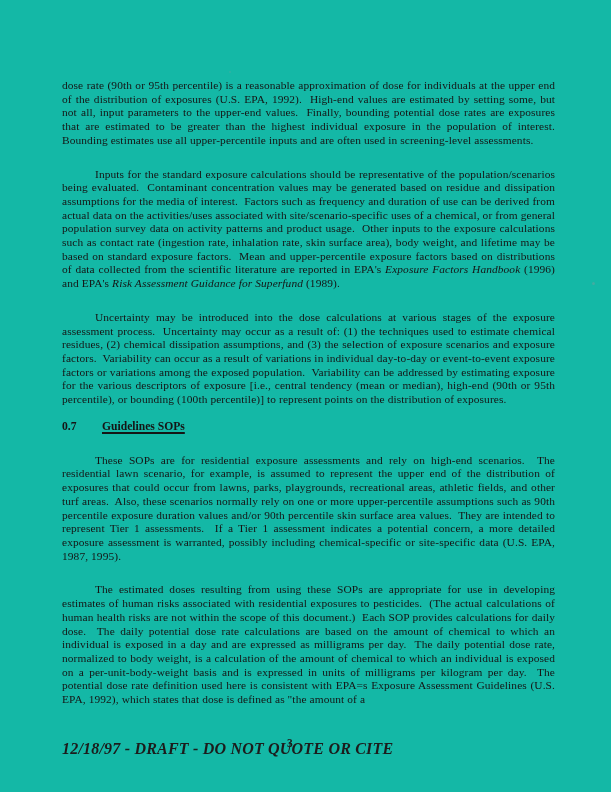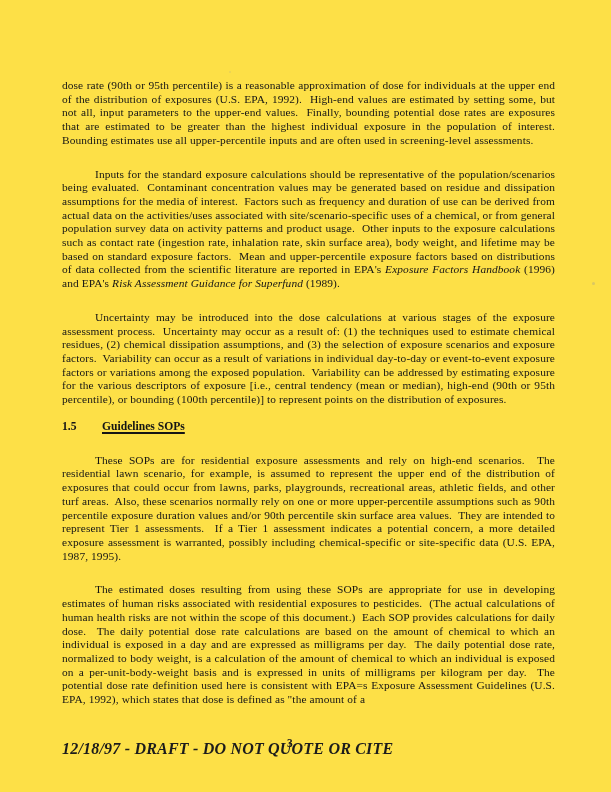--- a/index.html
+++ b/index.html
@@ -1,21 +1,21 @@
 <!DOCTYPE html>
 <html><head>
 <meta charset="utf-8">
 <style>
   * { margin: 0; padding: 0; box-sizing: border-box; }
   html, body { background: #e8e8e8; }
   .page {
     position: relative;
     width: 611px;
     height: 792px;
-    background: #fde047;
+    background: #14b8a6;
     overflow: hidden;
     font-family: "Liberation Serif", "DejaVu Serif", serif;
     color: #151515;
   }
   .content {
     position: absolute;
     left: 62px;
     top: 79px;
     width: 493px;
   }
@@ -77,21 +77,21 @@
 <div class="page">
   <div class="content">
 
     <p class="para"><span>dose rate (90th or 95th percentile) is a reasonable approximation of dose for individuals at the upper end of the distribution of exposures (U.S. EPA, 1992).  High-end values are estimated by setting some, but not all, input parameters to the upper-end values.  Finally, bounding potential dose rates are exposures that are estimated to be greater than the highest individual exposure in the population of interest.  Bounding estimates use all upper-percentile inputs and are often used in screening-level assessments.</span></p>
 
     <p class="para indent"><span>Inputs for the standard exposure calculations should be representative of the population/scenarios being evaluated.  Contaminant concentration values may be generated based on residue and dissipation assumptions for the media of interest.  Factors such as frequency and duration of use can be derived from actual data on the activities/uses associated with site/scenario-specific uses of a chemical, or from general population survey data on activity patterns and product usage.  Other inputs to the exposure calculations such as contact rate (ingestion rate, inhalation rate, skin surface area), body weight, and lifetime may be based on standard exposure factors.  Mean and upper-percentile exposure factors based on distributions of data collected from the scientific literature are reported in EPA's </span><span class="italic">Exposure Factors Handbook</span><span> (1996) and EPA's </span><span class="italic">Risk Assessment Guidance for Superfund</span><span> (1989).</span></p>
 
     <p class="para indent"><span>Uncertainty may be introduced into the dose calculations at various stages of the exposure assessment process.  Uncertainty may occur as a result of: (1) the techniques used to estimate chemical residues, (2) chemical dissipation assumptions, and (3) the selection of exposure scenarios and exposure factors.  Variability can occur as a result of variations in individual day-to-day or event-to-event exposure factors or variations among the exposed population.  Variability can be addressed by estimating exposure for the various descriptors of exposure [i.e., central tendency (mean or median), high-end (90th or 95th percentile), or bounding (100th percentile)] to represent points on the distribution of exposures.</span></p>
 
     <div class="heading">
-      <span class="hnum">1.5</span><span class="htitle">Guidelines SOPs</span>
+      <span class="hnum">0.7</span><span class="htitle">Guidelines SOPs</span>
     </div>
 
     <p class="para indent"><span>These SOPs are for residential exposure assessments and rely on high-end scenarios.  The residential lawn scenario, for example, is assumed to represent the upper end of the distribution of exposures that could occur from lawns, parks, playgrounds, recreational areas, athletic fields, and other turf areas.  Also, these scenarios normally rely on one or more upper-percentile assumptions such as 90th percentile exposure duration values and/or 90th percentile skin surface area values.  They are intended to represent Tier 1 assessments.  If a Tier 1 assessment indicates a potential concern, a more detailed exposure assessment is warranted, possibly including chemical-specific or site-specific data (U.S. EPA, 1987, 1995).</span></p>
 
     <p class="para indent"><span>The estimated doses resulting from using these SOPs are appropriate for use in developing estimates of human risks associated with residential exposures to pesticides.  (The actual calculations of human health risks are not within the scope of this document.)  Each SOP provides calculations for daily dose.  The daily potential dose rate calculations are based on the amount of chemical to which an individual is exposed in a day and are expressed as milligrams per day.  The daily potential dose rate, normalized to body weight, is a calculation of the amount of chemical to which an individual is exposed on a per-unit-body-weight basis and is expressed in units of milligrams per kilogram per day.  The potential dose rate definition used here is consistent with EPA=s Exposure Assessment Guidelines (U.S. EPA, 1992), which states that dose is defined as "the amount of a</span></p>
 
   </div>
 
   <div class="footer-draft">12/18/97 - DRAFT - DO NOT QUOTE OR CITE</div>
   <div class="footer-pageno">3</div>

